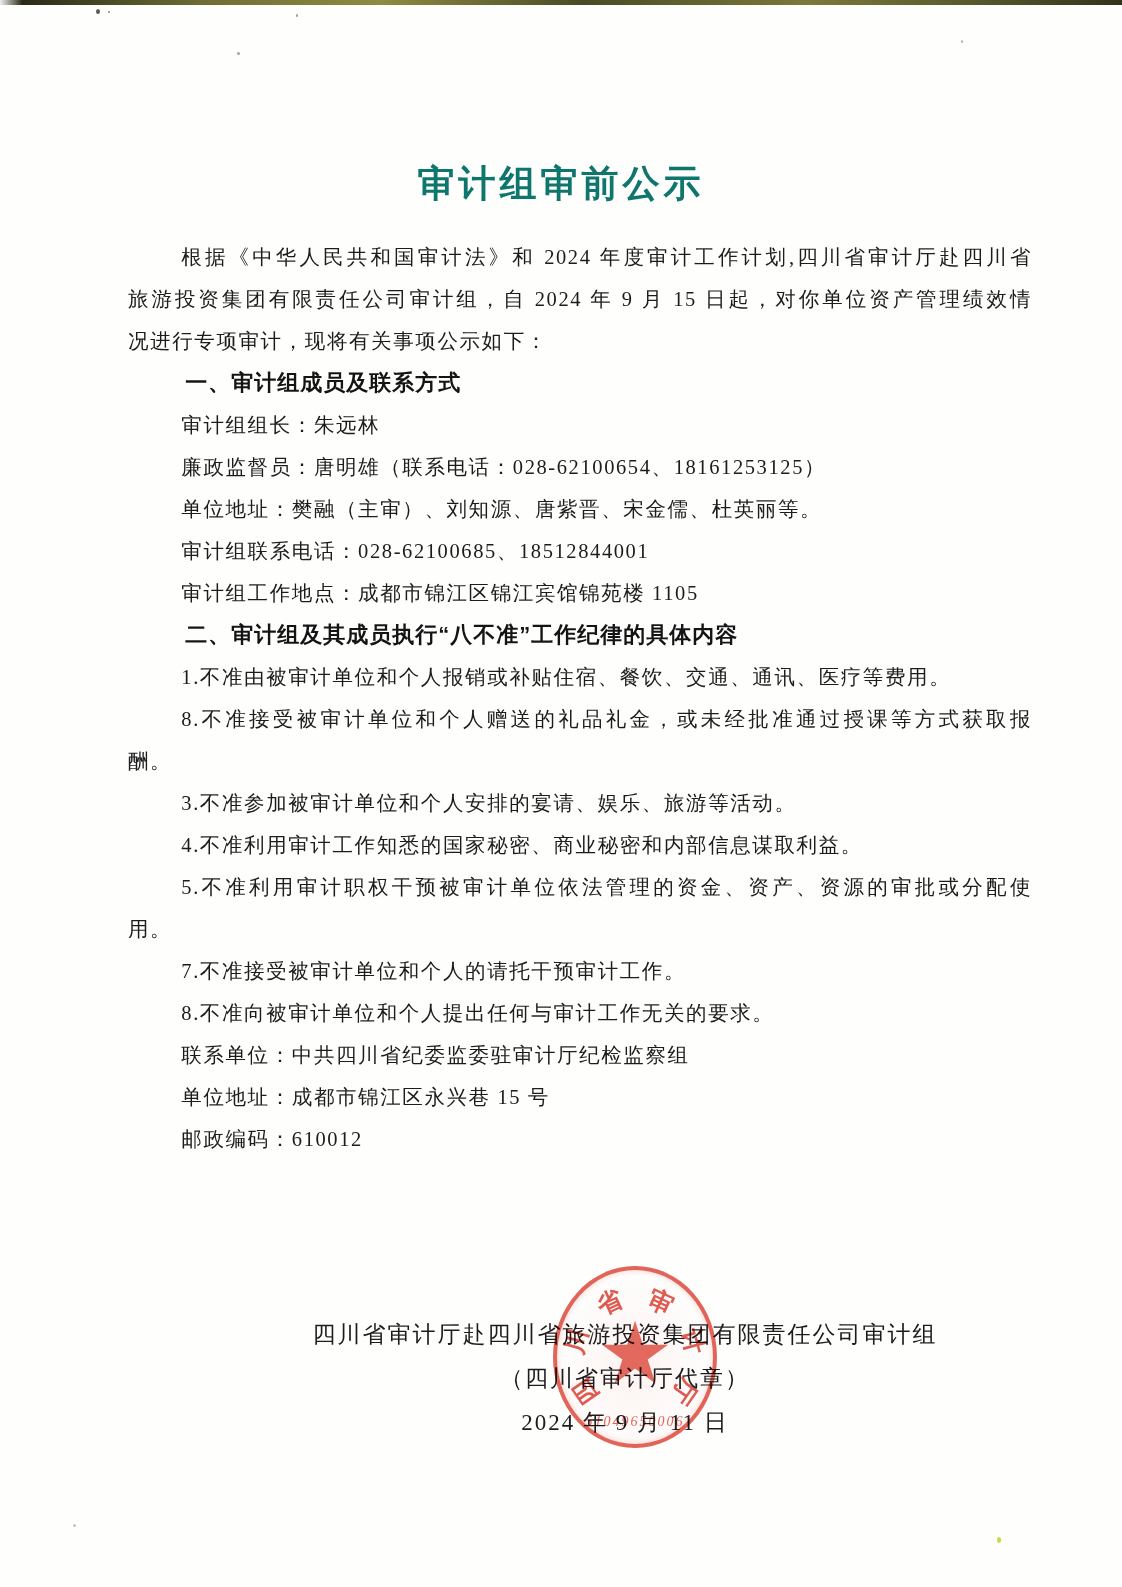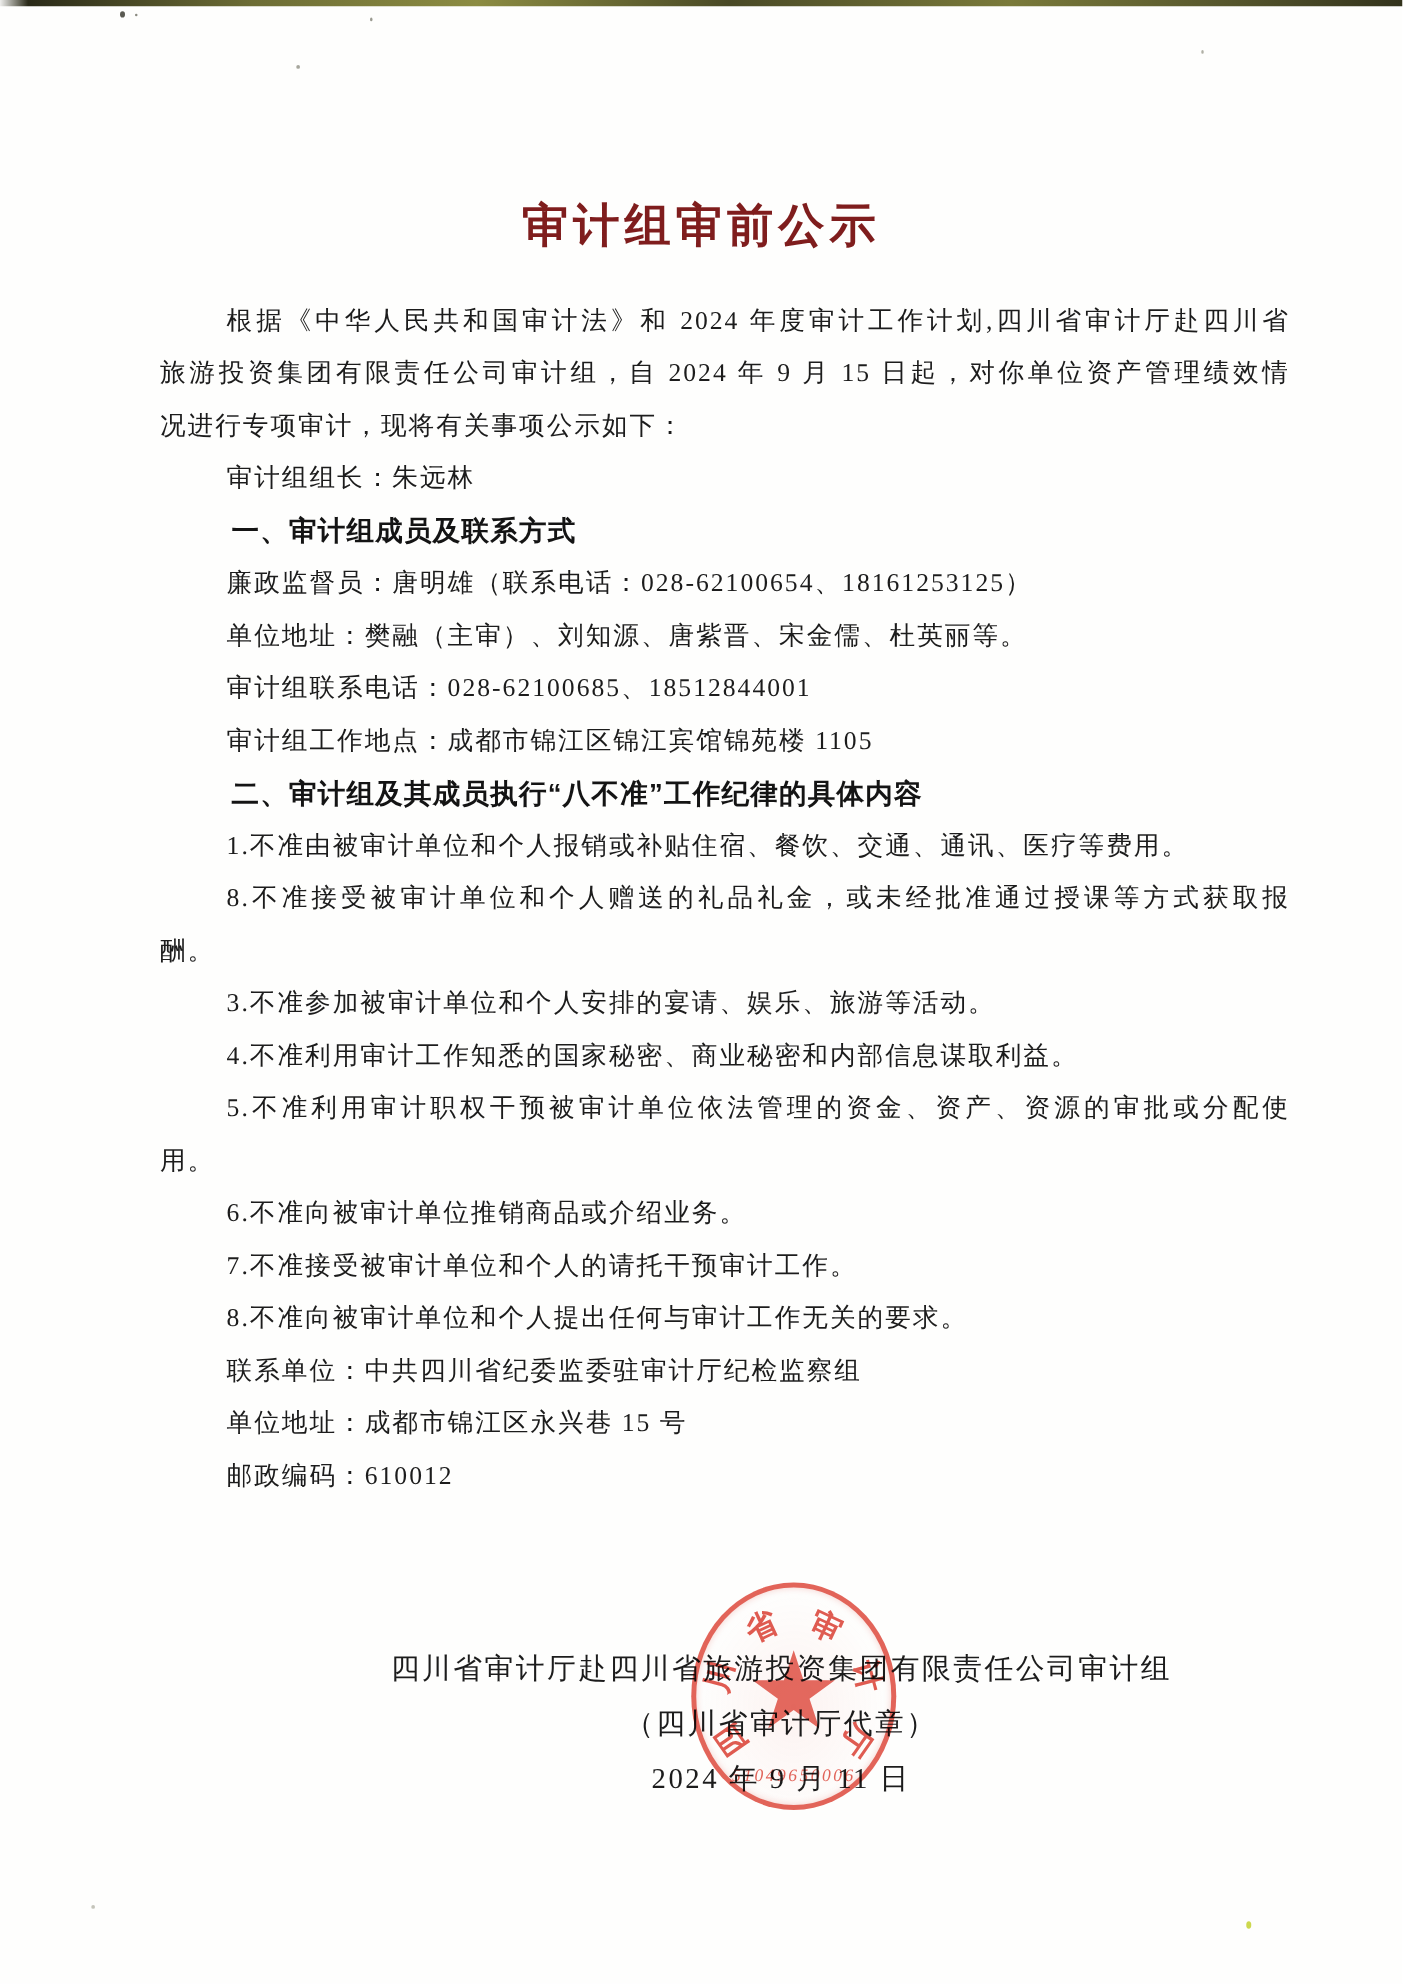--- a/index.html
+++ b/index.html
@@ -23,25 +23,25 @@
   .sp2{left:108px;top:11px;width:2px;height:2px;background:#8a8a80;}
   .sp3{left:296px;top:14px;width:2px;height:3px;background:#9a9a90;}
   .sp4{left:237px;top:52px;width:3px;height:3px;background:#a6a69c;}
   .sp5{left:961px;top:40px;width:2px;height:3px;background:#b0b0a6;}
   .sp6{left:997px;top:1537px;width:4px;height:6px;background:#cdd84e;}
   .sp7{left:73px;top:1524px;width:3px;height:3px;background:#c4c4ba;}
 
   .doc-title{
     position:absolute;left:90px;width:942px;top:134px;
     text-align:center;
-    font-family:Liberation Mono, monospace;
+    font-family:Liberation Sans, sans-serif;
     font-weight:700;
     font-size:37px;line-height:50px;
     letter-spacing:4px;
-    color:#7f1d1d;
+    color:#0f766e;
   }
   .content{
     position:absolute;left:90px;width:942px;top:236px;
     font-size:20.5px;line-height:42px;
     letter-spacing:1.6px;
   }
   .line{height:42px;white-space:nowrap;margin-left:38px;}
   .indent{text-indent:2.6em;}
   .fill{text-align:justify;text-align-last:justify;white-space:normal;}
   .bold{
@@ -111,35 +111,34 @@
   <div class="speck sp5"></div>
   <div class="speck sp6"></div>
   <div class="speck sp7"></div>
 
   <h1 class="doc-title">审计组审前公示</h1>
 
   <div class="content">
     <div class="line indent fill">根据《中华人民共和国审计法》和 2024 年度审计工作计划,四川省审计厅赴四川省</div>
     <div class="line fill">旅游投资集团有限责任公司审计组，自 2024 年 9 月 15 日起，对你单位资产管理绩效情</div>
     <div class="line">况进行专项审计，现将有关事项公示如下：</div>
+    <div class="line indent bold">一、审计组成员及联系方式</div>
     <div class="line indent">审计组组长：朱远林</div>
-    <div class="line indent bold">一、审计组成员及联系方式</div>
     <div class="line indent">廉政监督员：唐明雄（联系电话：028-62100654、18161253125）</div>
     <div class="line indent">单位地址：樊融（主审）、刘知源、唐紫晋、宋金儒、杜英丽等。</div>
     <div class="line indent">审计组联系电话：028-62100685、18512844001</div>
     <div class="line indent">审计组工作地点：成都市锦江区锦江宾馆锦苑楼 1105</div>
     <div class="line indent bold">二、审计组及其成员执行“八不准”工作纪律的具体内容</div>
     <div class="line indent">1.不准由被审计单位和个人报销或补贴住宿、餐饮、交通、通讯、医疗等费用。</div>
     <div class="line indent fill">8.不准接受被审计单位和个人赠送的礼品礼金，或未经批准通过授课等方式获取报</div>
     <div class="line">酬。</div>
     <div class="line indent">3.不准参加被审计单位和个人安排的宴请、娱乐、旅游等活动。</div>
     <div class="line indent">4.不准利用审计工作知悉的国家秘密、商业秘密和内部信息谋取利益。</div>
     <div class="line indent fill">5.不准利用审计职权干预被审计单位依法管理的资金、资产、资源的审批或分配使</div>
     <div class="line">用。</div>
-    <div class="line indent">6.不准向被审计单位推销商品或介绍业务。</div>
     <div class="line indent">7.不准接受被审计单位和个人的请托干预审计工作。</div>
     <div class="line indent">8.不准向被审计单位和个人提出任何与审计工作无关的要求。</div>
     <div class="line indent">联系单位：中共四川省纪委监委驻审计厅纪检监察组</div>
     <div class="line indent">单位地址：成都市锦江区永兴巷 15 号</div>
     <div class="line indent">邮政编码：610012</div>
   </div>
 
   <div class="signature">
     <div class="sig-line">四川省审计厅赴四川省旅游投资集团有限责任公司审计组</div>
     <div class="sig-line">（四川省审计厅代章）</div>

